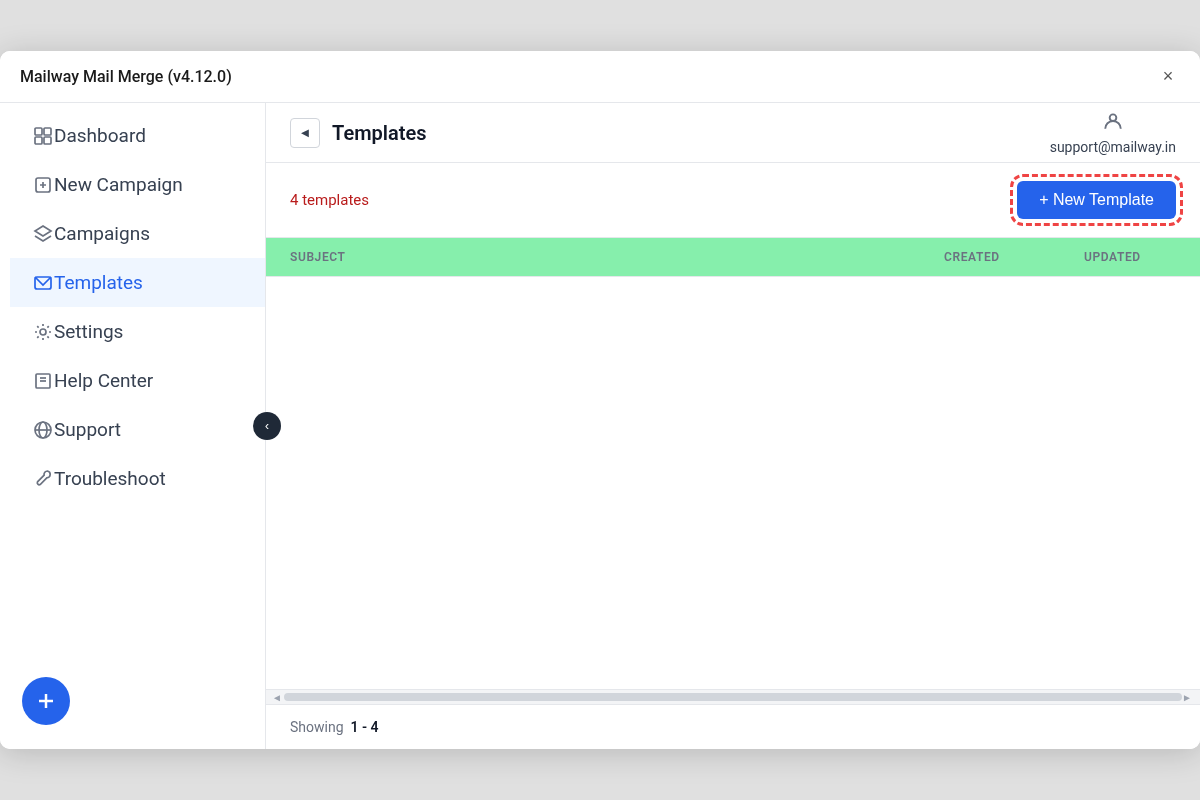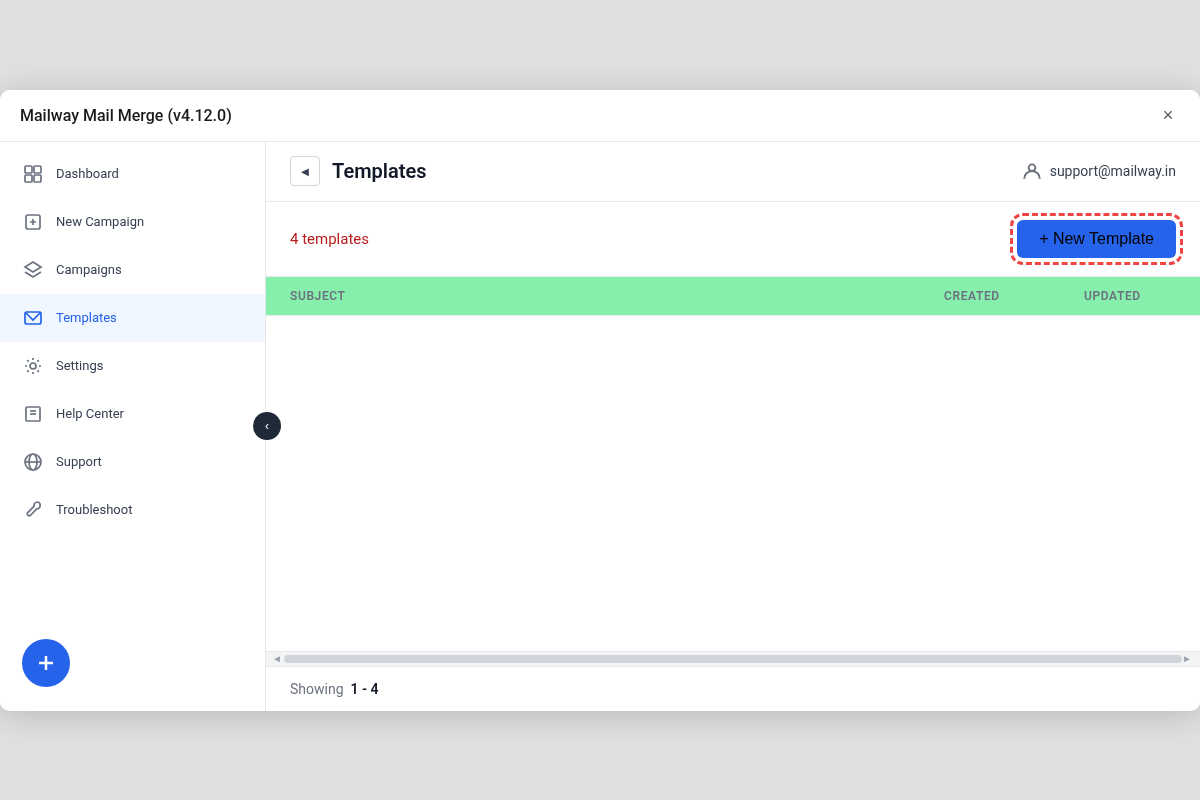--- a/index.html
+++ b/index.html
@@ -7,21 +7,21 @@
       font-family: -apple-system, BlinkMacSystemFont, 'Segoe UI', Roboto, sans-serif;
       background: #e0e0e0;
       display: flex;
       align-items: center;
       justify-content: center;
       min-height: 100vh;
     }
 
     .app-window {
       width: 1200px;
-      height: 621px;
+      height: 698px;
       background: #fff;
       border-radius: 10px;
       box-shadow: 0 4px 32px rgba(0,0,0,0.18);
       display: flex;
       flex-direction: column;
       overflow: hidden;
     }
 
     
     .title-bar {
@@ -66,29 +66,29 @@
       background: #fff;
       border-right: 1px solid #e5e7eb;
       display: flex;
       flex-direction: column;
       padding: 8px 0;
       position: relative;
     }
     .sidebar-item {
       display: flex;
       align-items: center;
-      gap: 12px;
       padding: 13px 22px;
       cursor: pointer;
       color: #374151;
-      font-size: 13px;
+      font-size: 19px;
       font-weight: 400;
       border-radius: 0;
       transition: background 0.15s;
       position: relative;
+      margin-left: 10px;
     }
     .sidebar-item.active { background: #eff6ff; color: #2563eb; }
     .sidebar-item.active .sidebar-icon { color: #2563eb; }
     .sidebar-icon {
       width: 22px;
       height: 22px;
       display: flex;
       align-items: center;
       justify-content: center;
       color: #6b7280;
@@ -158,20 +158,21 @@
       font-size: 20px;
       font-weight: 600;
       color: #111827;
     }
     .content-header-right {
       display: flex;
       align-items: center;
       gap: 8px;
       color: #374151;
       font-size: 14px;
+      flex-direction: column;
     }
     .user-icon {
       width: 20px;
       height: 20px;
       color: #6b7280;
     }
 
     
     .toolbar-row {
       display: flex;
@@ -184,21 +185,21 @@
     }
     .templates-count {
       font-size: 15px;
       color: #b91c1c;
     }
     .new-template-btn {
       display: flex;
       align-items: center;
       gap: 8px;
       background: #2563eb;
-      color: #000000;
+      color: #ffffff;
       border: none;
       border-radius: 6px;
       padding: 10px 22px;
       font-size: 16px;
       font-weight: 500;
       cursor: pointer;
       outline: 3px dashed #ef4444;
       outline-offset: 4px;
     }
 

